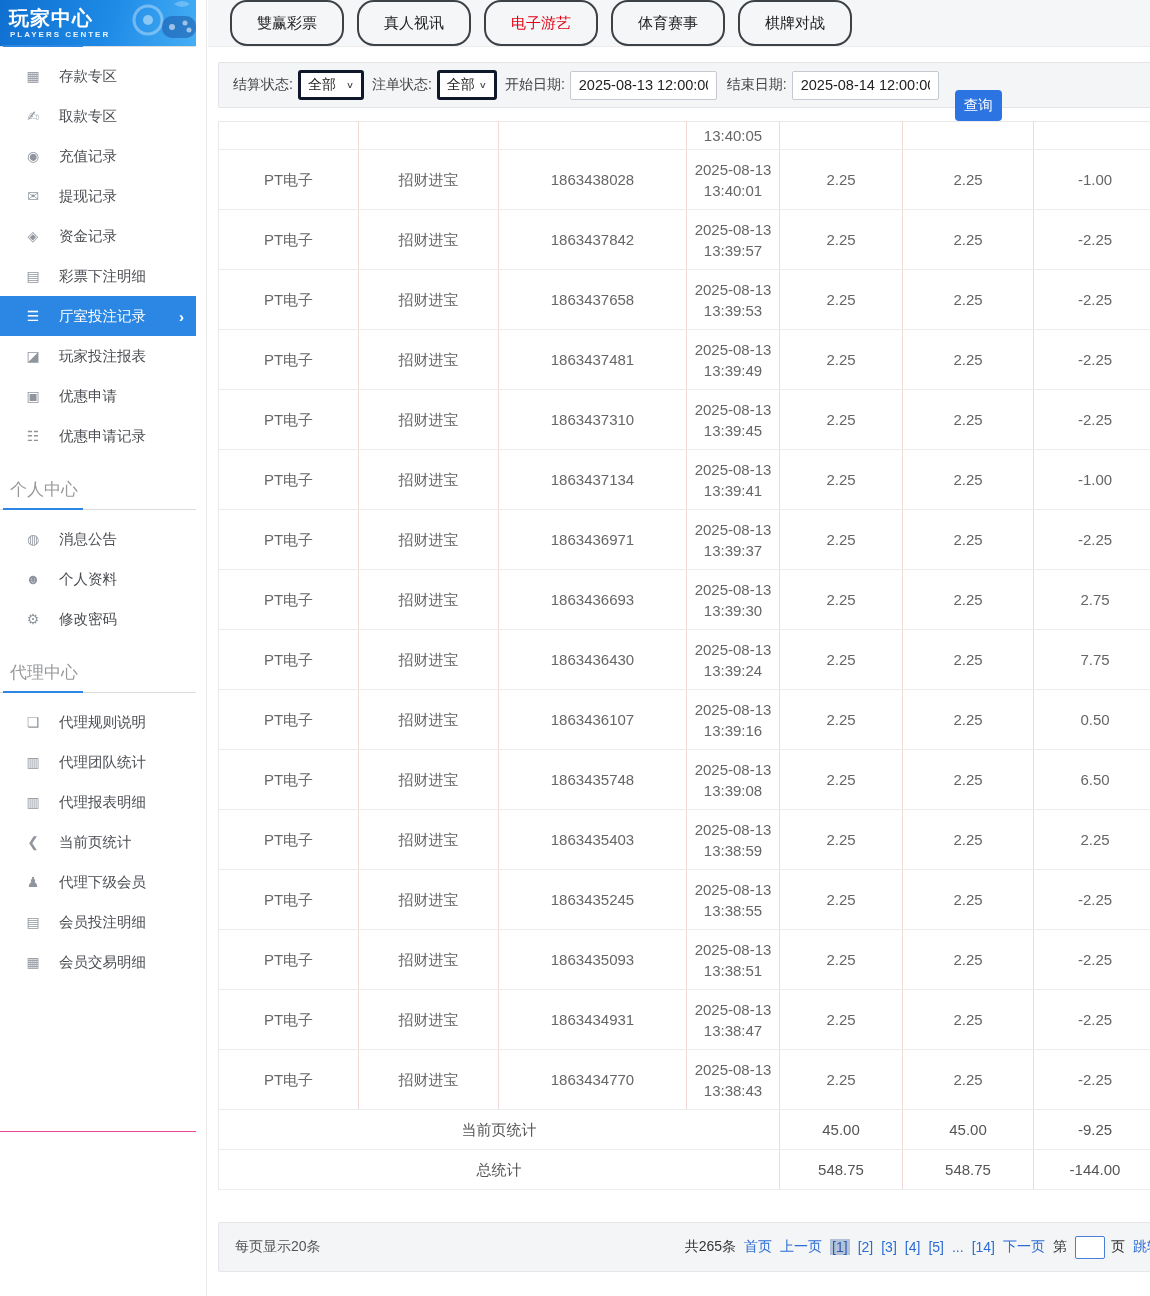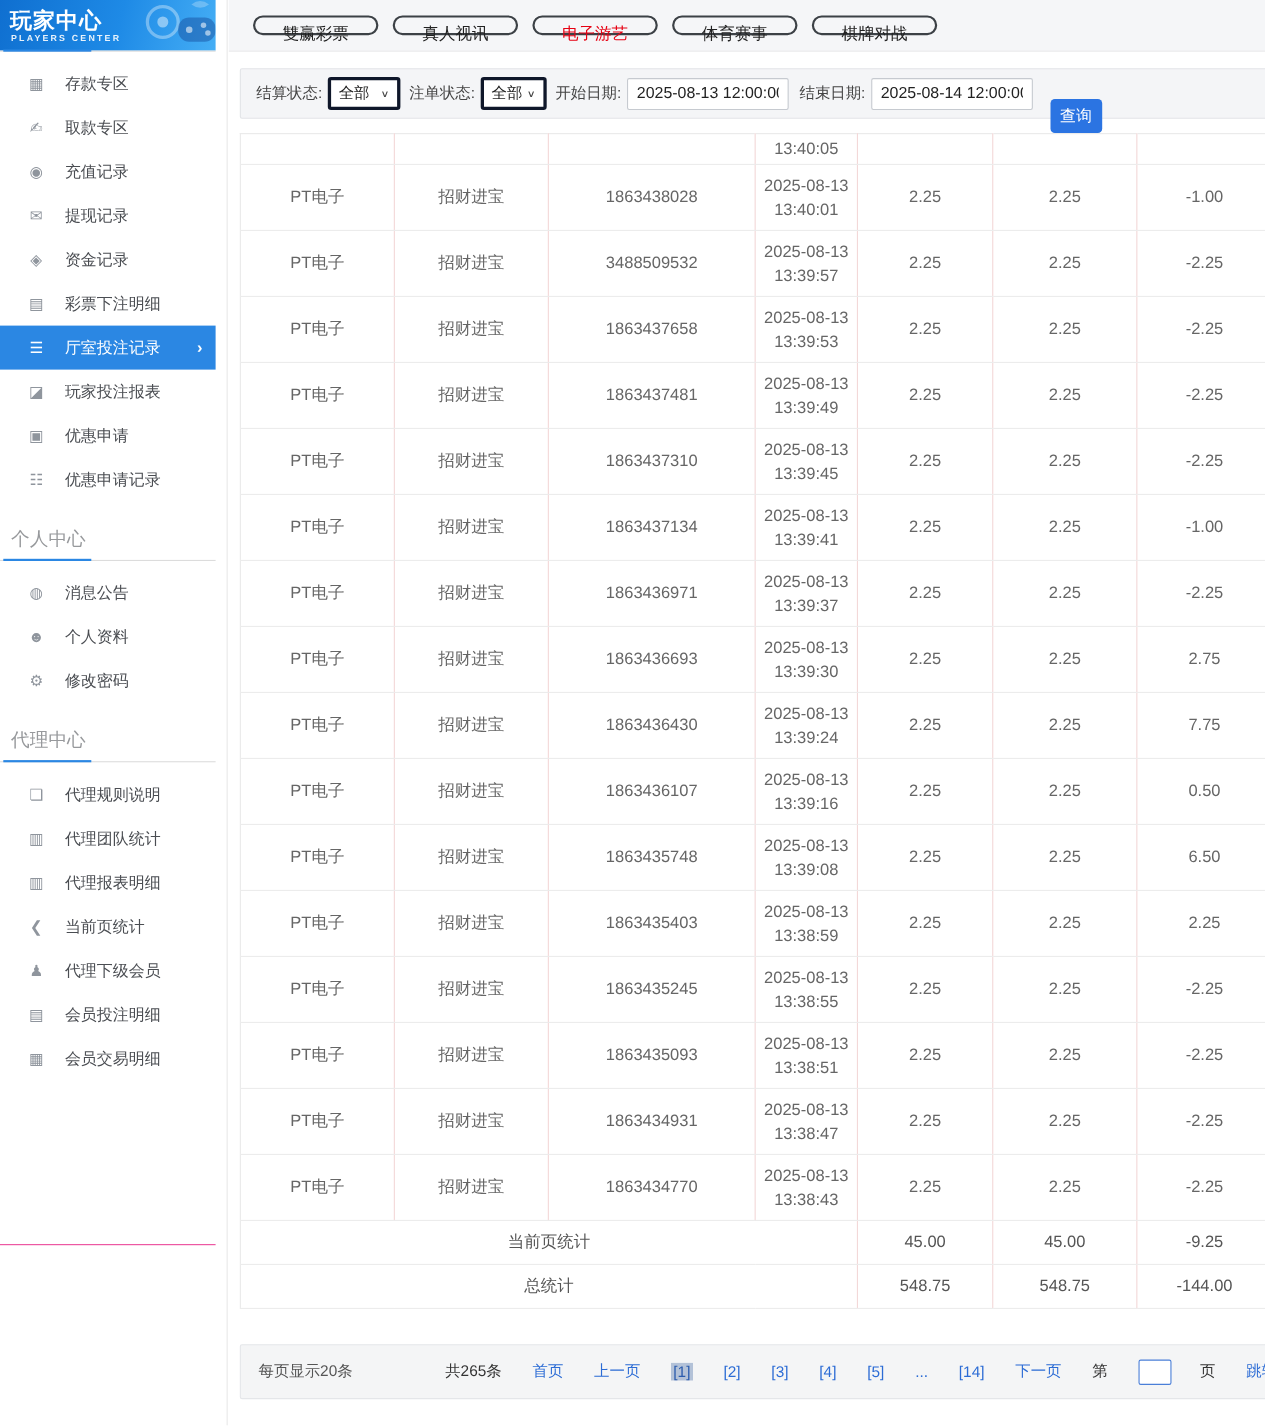--- a/index.html
+++ b/index.html
@@ -26,21 +26,21 @@
   .side-item .lbl { margin-left:17px; font-size:14.5px; color:#4a4d52; }
   .side-item.active { background:#2b87e3; }
   .side-item.active .ic, .side-item.active .lbl { color:#fff; }
   .side-item .chev { position:absolute; right:12px; color:#fff; font-size:15px; font-weight:bold; }
 
   
   .main { position:absolute; left:206px; top:0; width:944px; height:1296px;
     border-left:1px solid #e8e8e8; background:#fff; }
   .tabbar { position:absolute; left:1px; right:0; top:0; height:47px; background:#f5f6f8;
     border-bottom:1px solid #ececec; display:flex; align-items:center; padding-left:22px; }
-  .pill { height:18px; border:2px solid #3c4146; border-radius:17px; background:transparent;
+  .pill { height:46px; border:2px solid #3c4146; border-radius:17px; background:transparent;
     padding:0 25px; margin-right:13px; font-size:15px; color:#222; cursor:pointer;
     font-family:inherit; line-height:30px; }
   .pill.active { color:#e60012; }
 
   .filterbar { position:absolute; left:11px; right:-2px; top:62px; height:46px;
     background:#f4f5f7; border:1px solid #e2e4e7; border-radius:2px;
     display:flex; align-items:center; padding-left:14px; }
   .flabel { font-size:14px; color:#444; margin-right:5px; }
   .fselect { height:30px; background:#fff; border:3px solid #0f172a; border-radius:3px;
     display:flex; align-items:center; padding:0 7px; font-size:14px; color:#222;
@@ -63,21 +63,21 @@
   tr.partial td { height:28px; }
   tr.stats td { height:40px; font-size:15px; color:#555; }
 
   
   .pager { position:absolute; left:11px; right:-2px; top:1222px; height:50px;
     background:#f4f5f6; border:1px solid #e4e6e9; border-radius:2px;
     display:flex; align-items:center; justify-content:space-between; padding:0 0 0 16px;
     font-size:14px; }
   .pager-left { color:#555; }
   .pager-right { display:flex; align-items:center; white-space:nowrap; }
-  .pager-right > * { margin-right:8px;margin-left:20px; }
+  .pager-right > * { margin-right:8px; }
   .pg-total { color:#333; }
   .pg-link { color:#2c6cd5; cursor:pointer; text-decoration:none; }
   .pg-page { color:#2c6cd5; cursor:pointer; }
   .pg-page.current { background:#b3c2d8; color:#2b5cae; padding:0 2px; }
   .pg-ellipsis { color:#2c6cd5; }
   .pg-text { color:#333; }
   .jump-input { width:30px; height:23px; border:1px solid #4a7fd8; border-radius:2px;
     background:#fff; margin-right:6px; }
   .pg-jump { color:#2c6cd5; cursor:pointer; margin-right:-10px; }
 </style>
@@ -249,21 +249,21 @@
             <td>招财进宝</td>
             <td>1863438028</td>
             <td>2025-08-13<br>13:40:01</td>
             <td>2.25</td>
             <td>2.25</td>
             <td>-1.00</td>
           </tr>
           <tr class="row">
             <td>PT电子</td>
             <td>招财进宝</td>
-            <td>3488509532</td>
+            <td>1863437842</td>
             <td>2025-08-13<br>13:39:57</td>
             <td>2.25</td>
             <td>2.25</td>
             <td>-2.25</td>
           </tr>
           <tr class="row">
             <td>PT电子</td>
             <td>招财进宝</td>
             <td>1863437658</td>
             <td>2025-08-13<br>13:39:53</td>

